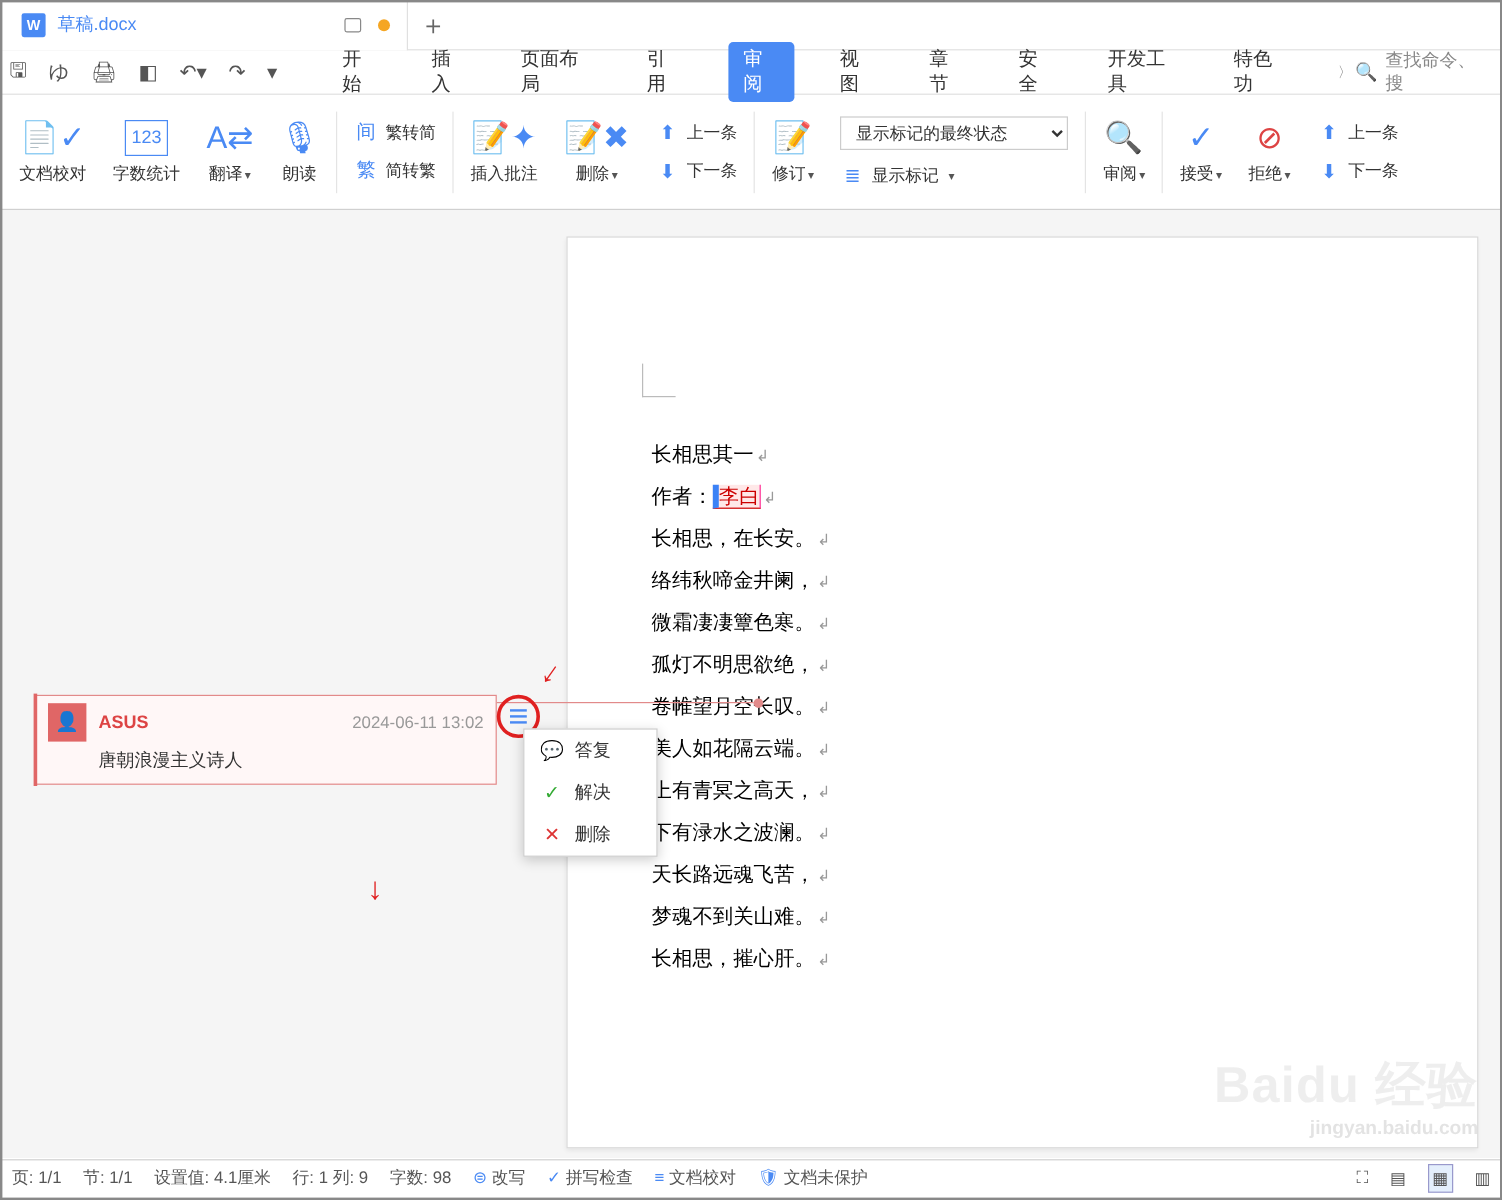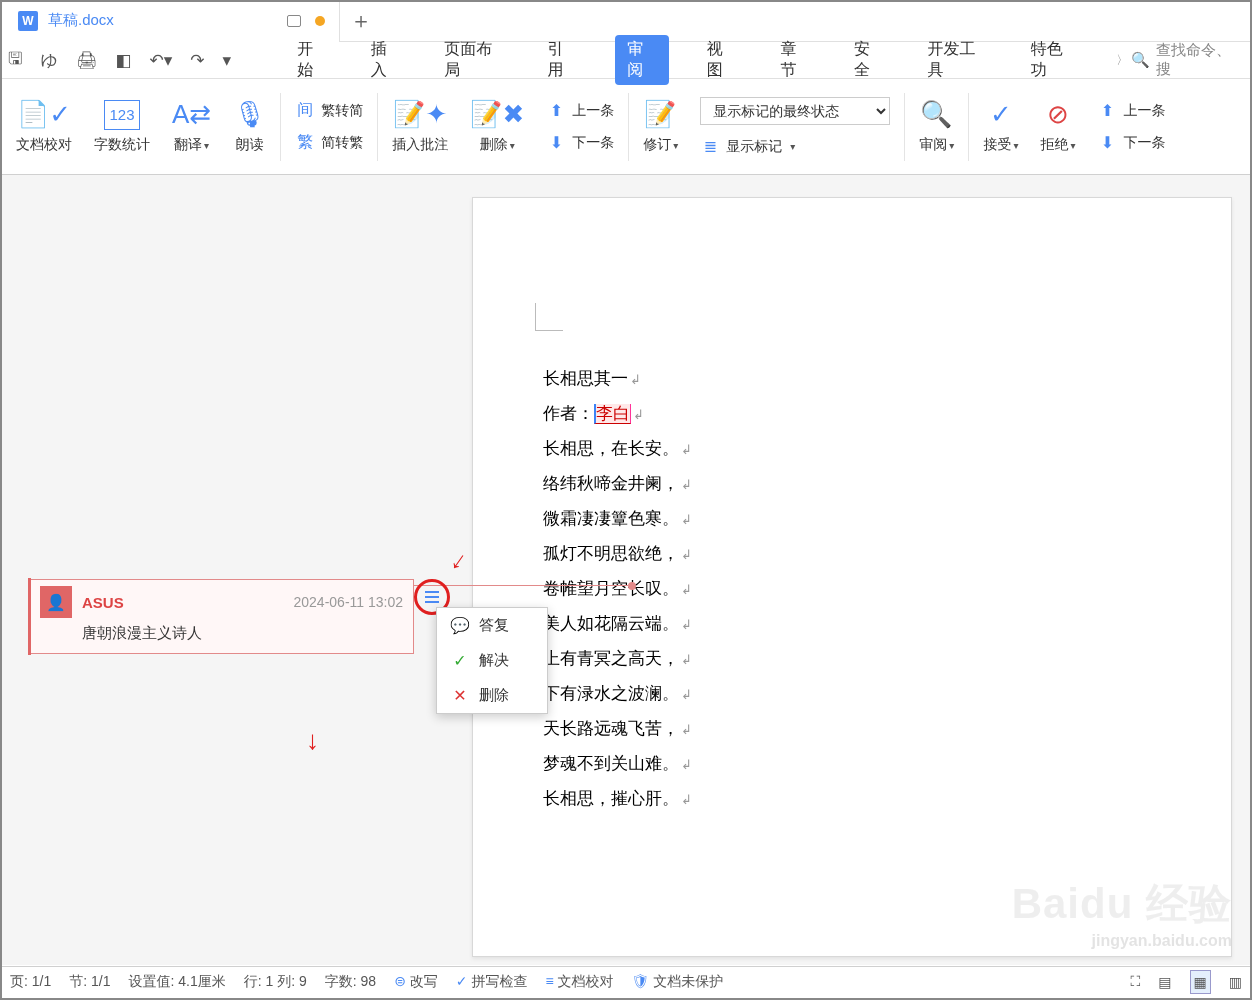--- a/index.html
+++ b/index.html
@@ -12,21 +12,21 @@
 .titlebar .doc-name { color: #4a8af4; font-size: 15px; }
 .titlebar .tab-icons { position: absolute; right: 14px; display: flex; gap: 14px; align-items: center; }
 .titlebar .newtab { width: 42px; display: flex; align-items: center; justify-content: center; color: #666; font-size: 22px; }
 .screen-icon { width: 14px; height: 12px; border: 1.5px solid #888; border-radius: 2px; display: inline-block; }
 .dot-orange { width: 10px; height: 10px; border-radius: 50%; background: #f5a623; display: inline-block; }
 
 
 .menubar { height: 37px; display: flex; align-items: center; padding-left: 8px; border-bottom: 1px solid #e0e0e0; }
 .menubar .qat { display: flex; align-items: center; gap: 18px; padding-right: 24px; }
 .menubar .qat span { color: #555; font-size: 17px; }
-.menubar .tabs { display: flex; align-items: center; gap: 32px; margin-left: 36px; }
+.menubar .tabs { display: flex; align-items: center; gap: 32px; margin-left: 24px; }
 .menubar .tab-item { font-size: 16px; color: #333; cursor: pointer; padding: 3px 6px; }
 .menubar .tab-item.active { background: #4a8af4; color: #fff; border-radius: 4px; padding: 4px 12px; }
 .menubar .search { margin-left: auto; margin-right: 10px; display: flex; align-items: center; gap: 6px; color: #888; font-size: 15px; }
 .overflow-chev { color: #888; font-size: 12px; padding: 0 3px; }
 
 
 .ribbon { height: 96px; display: flex; align-items: center; border-bottom: 1px solid #d0d0d0; padding: 0 6px; gap: 2px; }
 .ribbon .group { display: flex; flex-direction: column; align-items: center; justify-content: center; height: 84px; padding: 0 10px; position: relative; }
 .ribbon .sep { width: 1px; height: 68px; background: #e4e4e4; margin: 0 2px; }
 .ribbon .big-btn { display: flex; flex-direction: column; align-items: center; gap: 6px; color: #333; font-size: 14px; }
@@ -37,21 +37,21 @@
 .dd-caret { font-size: 10px; color: #555; margin-left: 2px; }
 .ico-sm { width: 20px; height: 20px; display: inline-flex; align-items: center; justify-content: center; color: #4a8af4; font-size: 16px; }
 
 
 .docarea { position: relative; height: 790px; background: #f5f5f5; overflow: hidden; }
 .page { position: absolute; left: 472px; top: 22px; width: 760px; height: 760px; background: #fff; border: 1px solid #d8d8d8; box-shadow: 0 2px 4px rgba(0,0,0,0.08); }
 .page-margin { position: absolute; left: 62px; top: 105px; width: 28px; height: 28px; border-left: 1px solid #bbb; border-bottom: 1px solid #bbb; }
 .page-content { position: absolute; left: 70px; top: 152px; font-size: 17px; line-height: 34px; color: #000; font-family: SimSun, serif; margin-top: 12px; }
 .page-content p { white-space: nowrap; }
 .highlight { color: #c00; border-bottom: 1px solid #c00; }
-.rl { border-left: 2px solid #3b82f6; border-right: 1px solid #f39; background: #ffe8e8; }
+.rl { border-left: 5px solid #3b82f6; border-right: 1px solid #f39; background: #ffe8e8; }
 .para-mark { color: #999; font-size: 13px; margin-left: 2px; }
 
 
 .comment-box { position: absolute; left: 29px; top: 404px; width: 385px; border: 1px solid #e28a8a; background: #fff7f7; padding: 6px 10px 10px 10px; }
 .comment-box::before { content: ""; position: absolute; left: -2px; top: -2px; bottom: -2px; width: 3px; background: #e06666; }
 .comment-head { display: flex; align-items: center; gap: 10px; }
 .avatar { width: 32px; height: 32px; background: #e06666; display: flex; align-items: center; justify-content: center; color: #fff; }
 .comment-user { color: #d44; font-size: 15px; font-weight: bold; flex: 1; }
 .comment-time { color: #999; font-size: 14px; }
 .comment-text { margin-left: 42px; margin-top: 6px; font-size: 15px; color: #333; }

